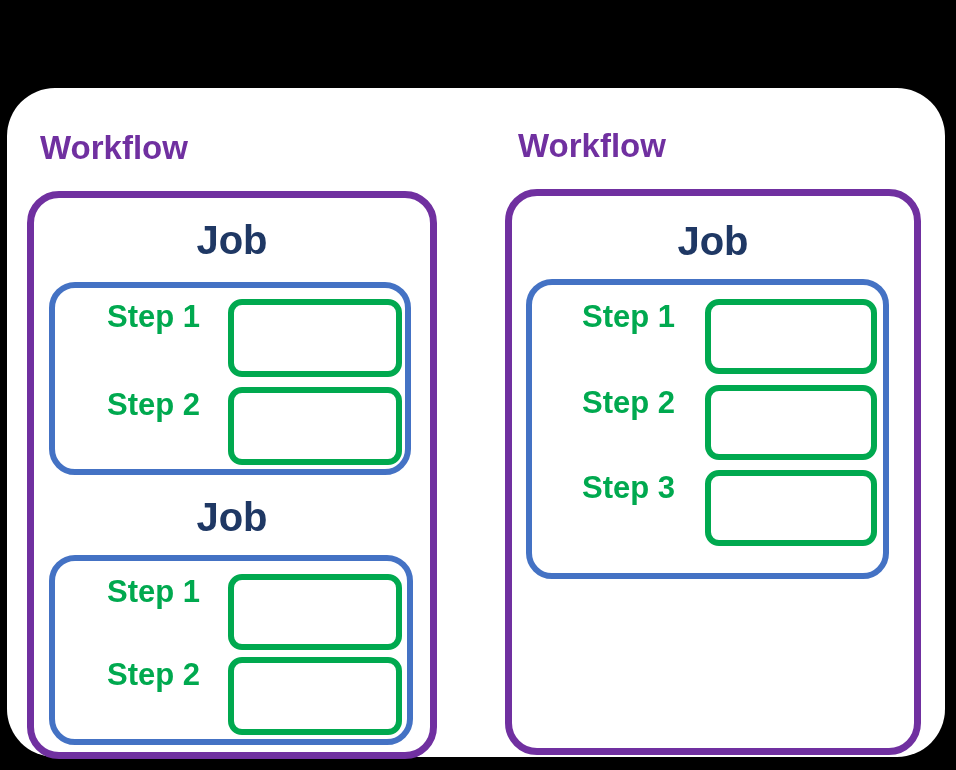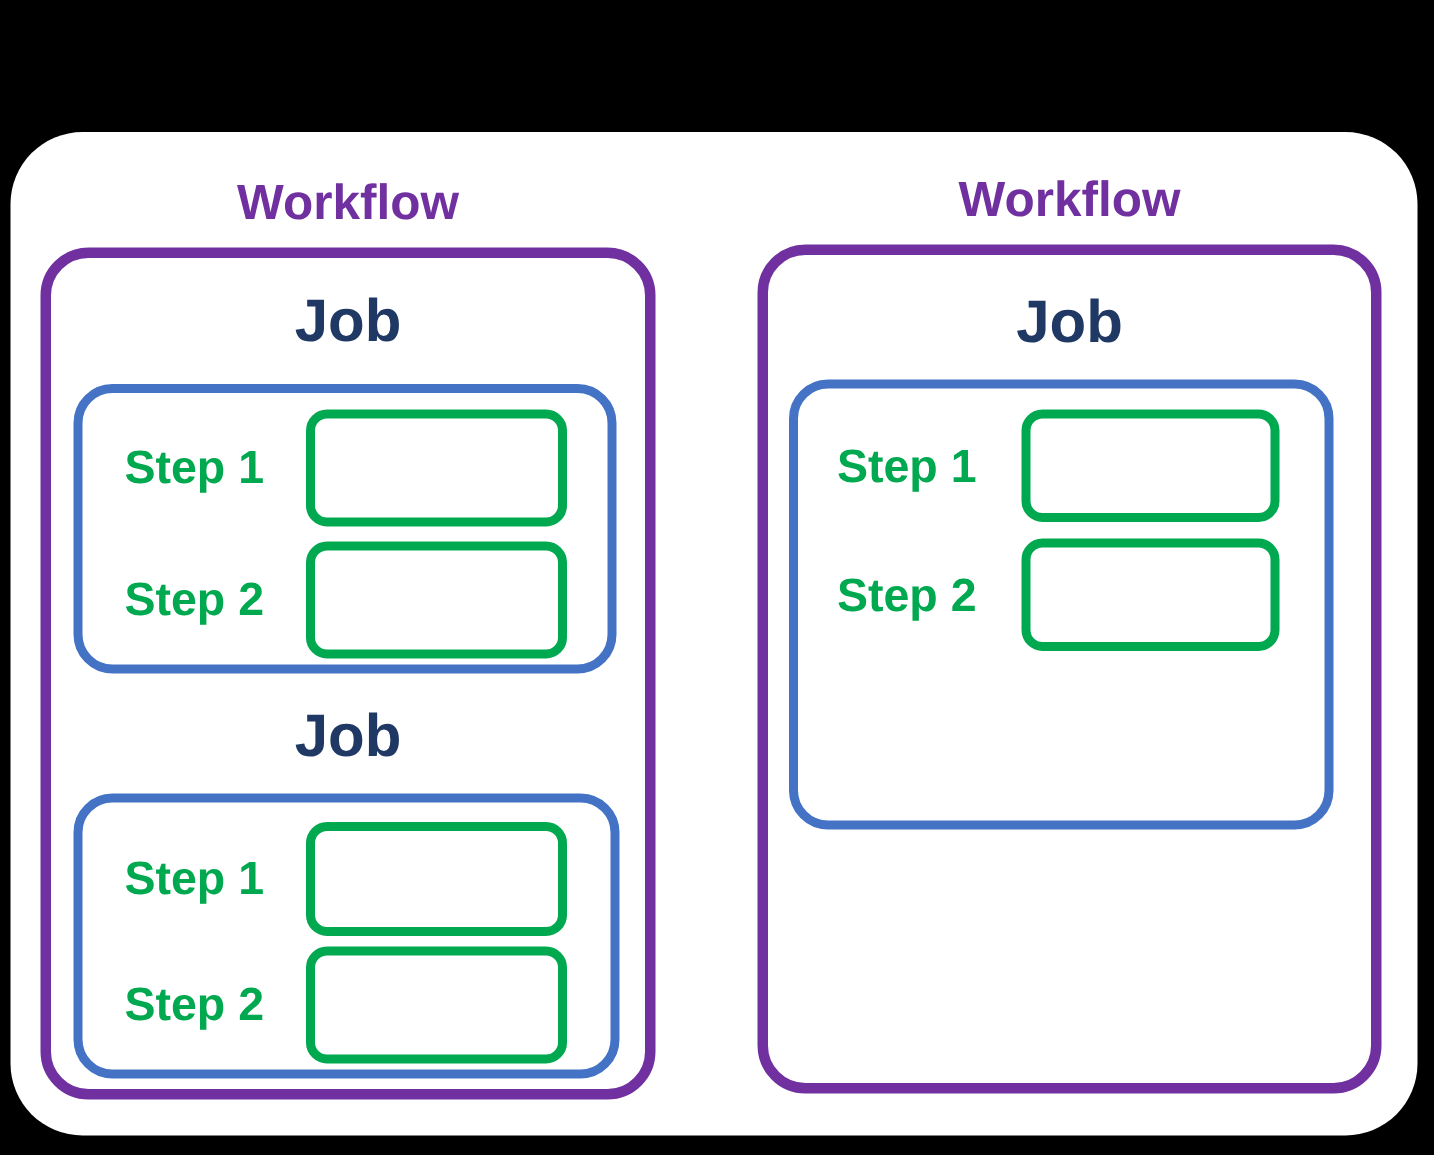--- a/index.html
+++ b/index.html
@@ -24,24 +24,23 @@
     width: 938px;
     height: 669px;
     background: var(--card_bg, #fff);
     border-radius: 48px;
   }
   .workflow { position: absolute; }
   .wf-left  { left: 20px;  top: 22px; width: 410px; }
   .wf-right { left: 498px; top: 20px; width: 416px; }
 
   .wf-title {
-    margin: 0;
+    margin: 13px;
     height: 55px;
     line-height: 50px;
-    text-align: center;
     font-size: 33px;
     font-weight: 700;
     color: var(--purple, #7030A0);
   }
   .wf-box {
     position: relative;
     border: 7px solid var(--purple, #7030A0);
     border-radius: 32px;
     box-sizing: border-box;
     background: var(--card_bg, #fff);
@@ -64,21 +63,21 @@
     position: absolute;
     border: 6px solid var(--blue, #4472C4);
     border-radius: 26px;
     box-sizing: border-box;
     background: var(--card_bg, #fff);
   }
   .step-row {
     position: absolute;
     left: 0; right: 0;
     display: flex;
-    align-items: center;
+    padding-left: 24px;
   }
   .step-label {
     flex: none;
     width: 121px;
     margin-left: 28px;
     font-size: 31px;
     font-weight: 700;
     color: var(--green, #00A94F);
     white-space: nowrap;
   }
@@ -156,19 +155,23 @@
         <h3 class="job-title j1">Job</h3>
         <div class="job-box j1">
           <div class="step-row r1">
             <span class="step-label">Step 1</span>
             <span class="step-box"></span>
           </div>
           <div class="step-row r2">
             <span class="step-label">Step 2</span>
             <span class="step-box"></span>
           </div>
+          <div class="step-row r3">
+            <span class="step-label">Step 3</span>
+            <span class="step-box"></span>
+          </div>
         </div>
 
       </div>
     </section>
 
   </div>
 </div>
 
 </body></html>

